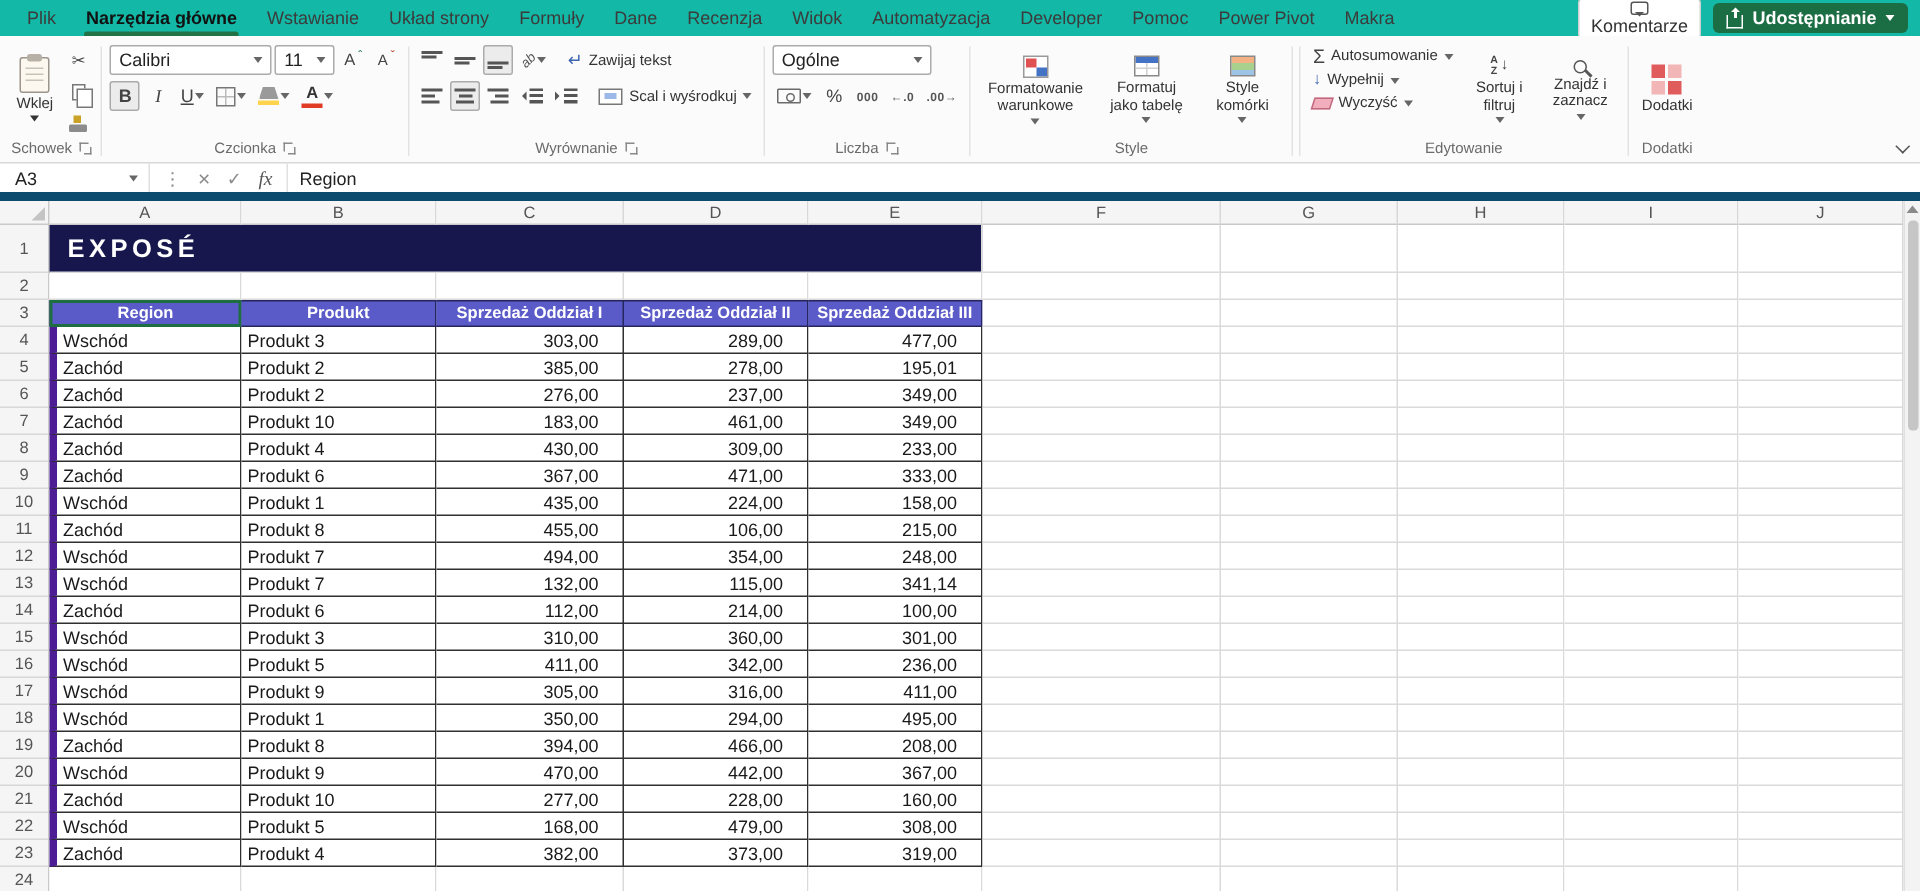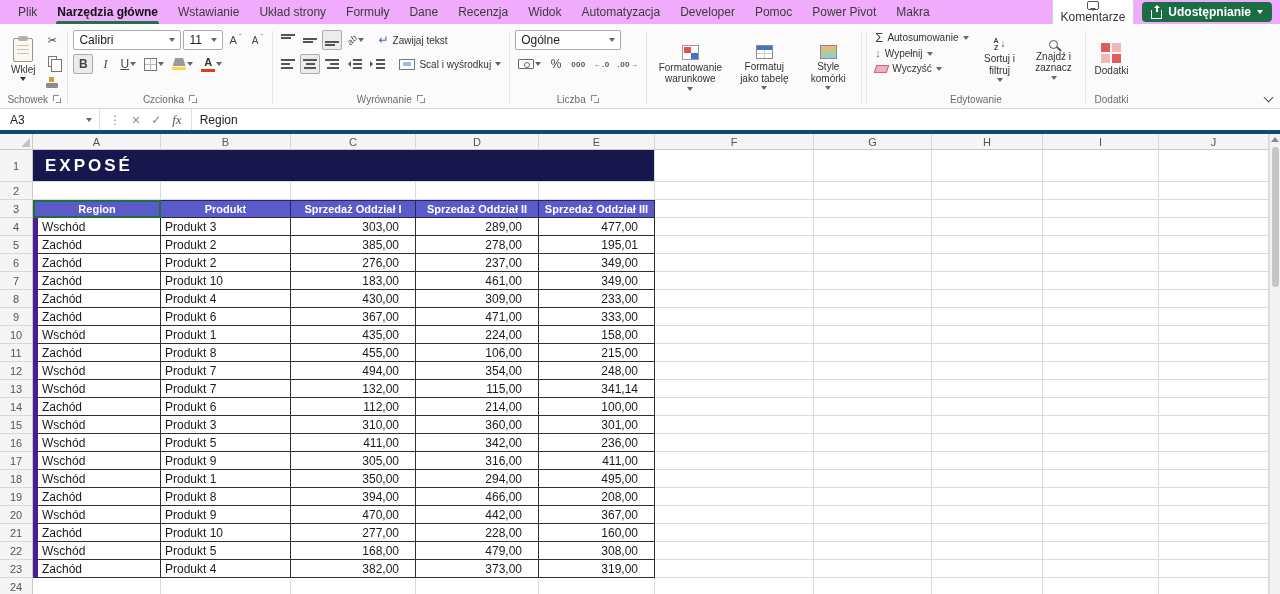--- a/index.html
+++ b/index.html
@@ -1,21 +1,21 @@
 <!DOCTYPE html>
 <html><head>
 <meta charset="utf-8">
 <style>
   * { box-sizing: border-box; margin: 0; padding: 0; }
   html,body { width:1280px; height:594px; overflow:hidden; }
   body { font-family:"Liberation Sans", sans-serif; background:#fff; color:#262626; }
   #app { width:1280px; height:594px; display:flex; flex-direction:column; background:#fff; }
 
   
-  .menu-bar { height:24px; flex:0 0 24px; display:flex; align-items:stretch; padding-left:8px; background:#f0abfc; font-size:12px; color:#3b3b3b; }
+  .menu-bar { height:24px; flex:0 0 24px; display:flex; align-items:stretch; padding-left:8px; background:#14b8a6; font-size:12px; color:#3b3b3b; }
   .tab { padding:0 10px; display:flex; align-items:center; position:relative; white-space:nowrap; cursor:default; }
   .tab.active { color:#111; font-weight:700; }
   .tab.active::after { content:""; position:absolute; left:9px; right:9px; bottom:0; height:3px; background:#217346; border-radius:2px 2px 0 0; }
   .menu-right { margin-left:auto; display:flex; align-items:center; gap:8px; padding-right:8px; }
   .comments-btn { display:flex; align-items:center; border:1px solid #d0d0d0; border-radius:4px; padding:2px 8px; background:#fff; color:#333;flex-direction:column; }
   .bubble { width:12px; height:9px; border:1.4px solid #555; border-radius:2px; position:relative; display:inline-block; }
   .bubble::after { content:""; position:absolute; left:2px; bottom:-5px; border:3px solid transparent; border-top-color:#555; }
   .share-btn { display:flex; align-items:center; gap:6px; background:#1b6e44; color:#fff; border-radius:4px; padding:3px 9px; font-weight:700; }
   .share-icon { position:relative; width:11px; height:9px; border:1.2px solid #fff; border-top:none; display:inline-block; margin-top:4px; }
   .share-icon::after { content:""; position:absolute; left:3.4px; top:-4px; width:1.8px; height:6px; background:#fff; }
@@ -93,21 +93,21 @@
   .sigma { font-size:13px; color:#444; line-height:1; }
   .fillarrow { font-size:11px; color:#3f66b0; line-height:1; }
   .eraser { width:13px; height:8px; background:#f2aebc; border:1px solid #c06a80; transform:skewX(-18deg); display:inline-block; }
   .azg { font-size:7px; font-weight:700; line-height:1.05; white-space:pre; text-align:center; color:#444; }
   .sort-arrow { font-size:10px; color:#444; }
   .mag { width:9px; height:9px; border:1.6px solid #555; border-radius:50%; position:relative; display:inline-block; }
   .mag::after { content:""; position:absolute; width:6px; height:1.7px; background:#555; transform:rotate(45deg); right:-5px; bottom:-2px; }
   .addins-icon { width:20px; height:20px; background-image:linear-gradient(#e05c5c,#e05c5c),linear-gradient(#f2b6b6,#f2b6b6),linear-gradient(#f2b6b6,#f2b6b6),linear-gradient(#e05c5c,#e05c5c); background-size:9px 9px; background-position:0 0,100% 0,0 100%,100% 100%; background-repeat:no-repeat; }
 
   
-  .fbar { height:25px; flex:0 0 25px; display:flex; align-items:stretch; border-bottom:4px solid #0c4a6e; background:#fff; font-size:12px; }
+  .fbar { height:25px; flex:0 0 25px; display:flex; align-items:stretch; border-bottom:6px solid #0c4a6e; background:#fff; font-size:12px; }
   .namebox { width:100px; display:flex; align-items:center; padding:0 7px 0 10px; border-right:1px solid #e0e0e0; color:#222; }
   .namebox .cr { margin-left:auto; color:#666; }
   .fx-tools { display:flex; align-items:center; gap:11px; padding:0 9px; color:#8a8a8a; border-right:1px solid #e0e0e0; }
   .fxi { font-style:italic; font-family:"Liberation Serif", serif; color:#555; font-size:13px; }
   .fcontent { flex:1; display:flex; align-items:center; padding-left:8px; color:#222; }
 
   
   .sheet { flex:1; display:flex; position:relative; overflow:hidden; background:#fff; }
   #grid { display:grid; grid-template-columns:33px 128px 130px 125px 123px 116px 159px 118px 111px 116px 110px; grid-template-rows:16px 32px repeat(23,18px); width:1269px; flex:0 0 1269px; }
   .corner { background:#f5f5f5; border-right:1px solid #c9c9c9; border-bottom:1px solid #c9c9c9; position:relative; }
@@ -348,20 +348,23 @@
           <span class="fat-icon"></span>
           <span>Formatuj jako tabelę</span>
           <span class="cr" style="color:#666"></span>
         </div>
         <div class="vbtn" style="width:56px">
           <span class="cs-icon"></span>
           <span>Style komórki</span>
           <span class="cr" style="color:#666"></span>
         </div>
       </div>
+      <div class="glabel">
+          <span>Style</span>
+        </div>
     </div>
     <div class="gsep"></div>
 
     <div class="gsep"></div>
 
     <div class="group">
       <div class="gc">
         <div class="stack" style="gap:2px">
           <span class="hrow">
             <span class="sigma">Σ</span>

